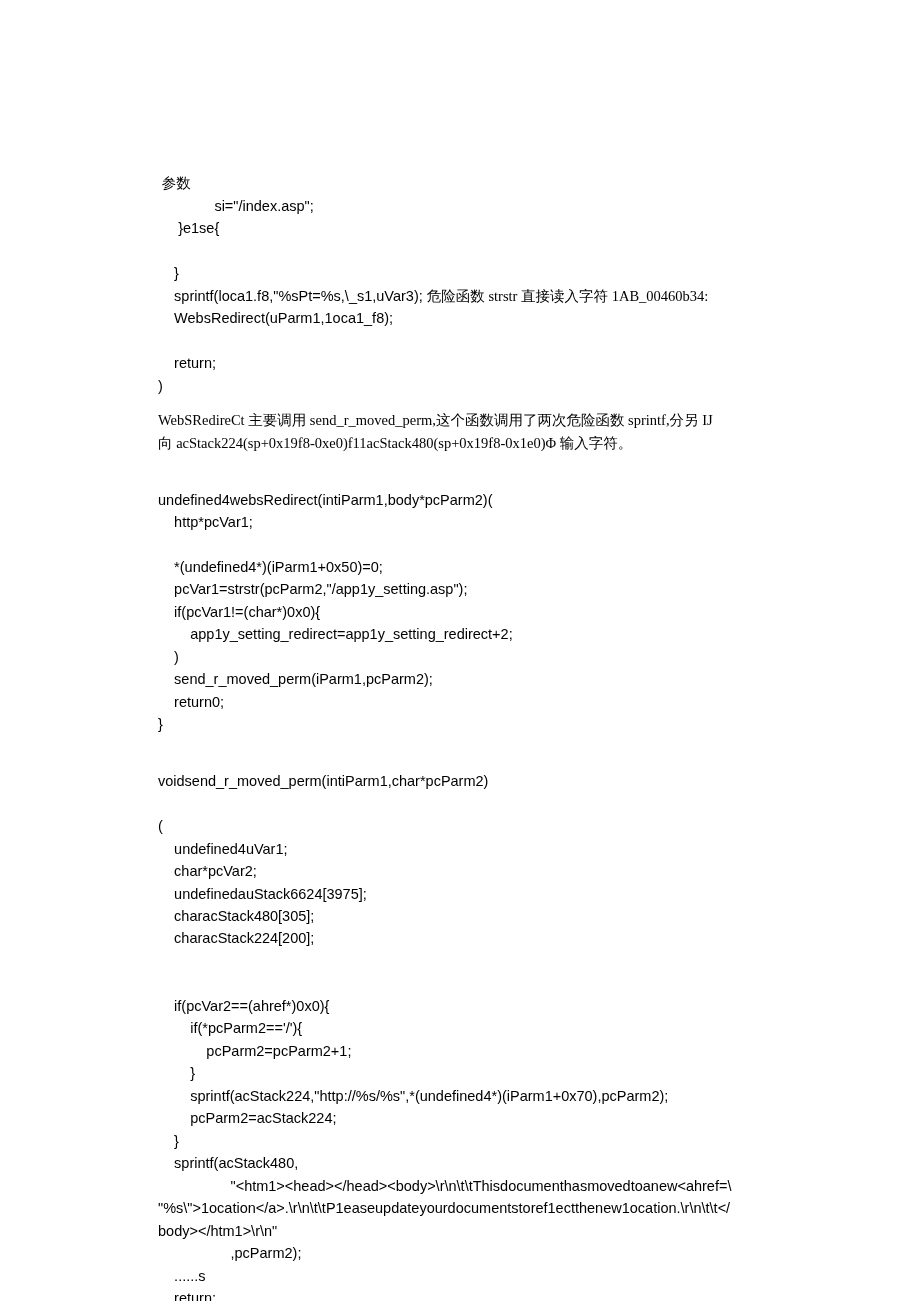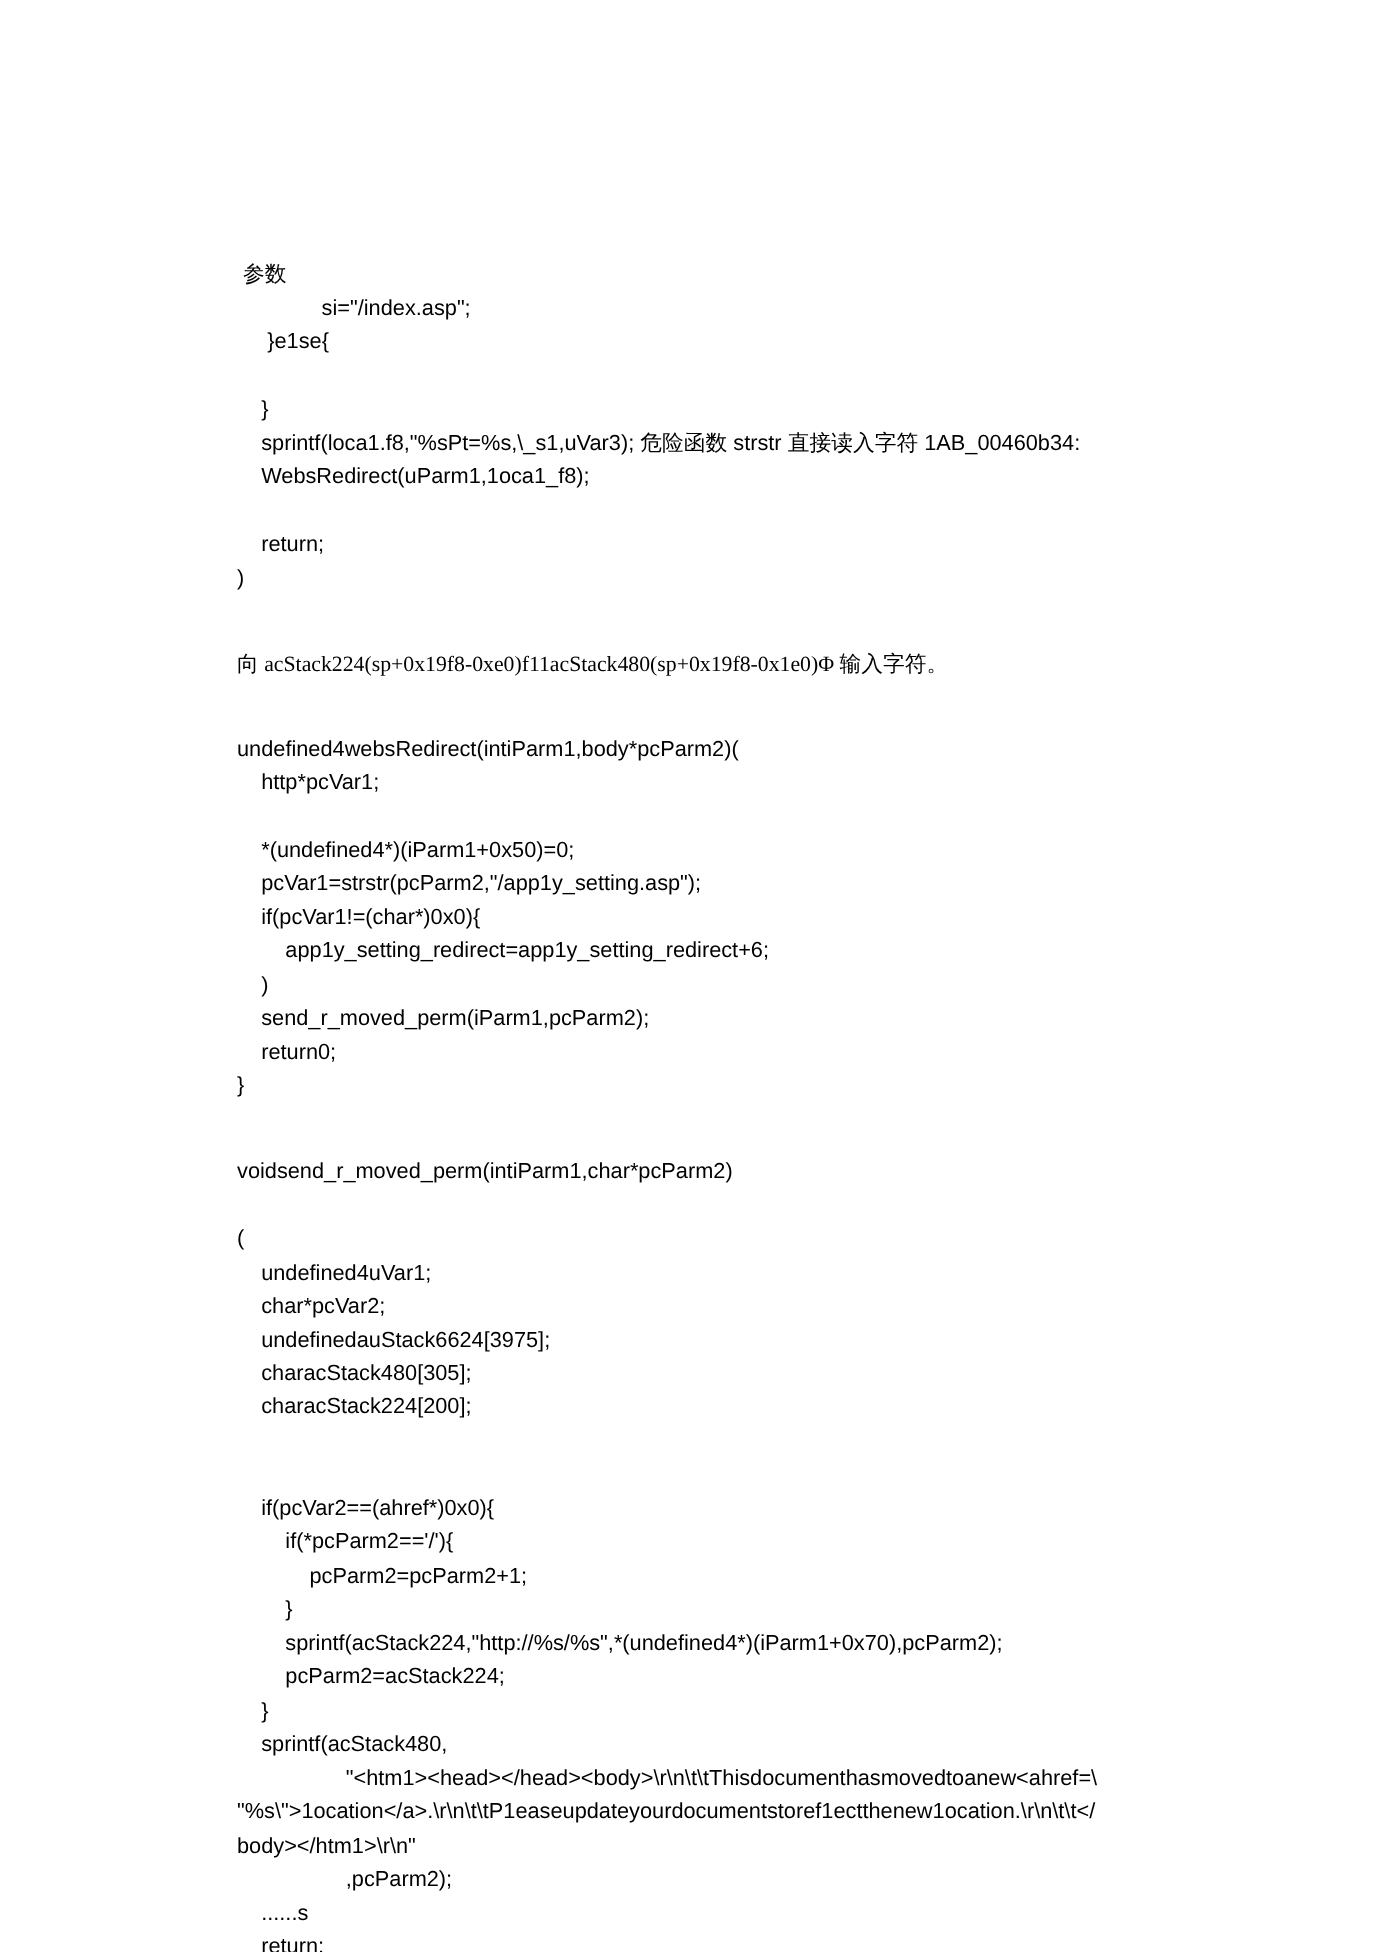--- a/index.html
+++ b/index.html
@@ -17,21 +17,21 @@
     box-sizing: border-box;
     padding: 150px 135px 0 158px;
   }
   .code-block {
     font-family: Arial, "Helvetica", sans-serif;
     white-space: pre;
     font-size: 14.5px;
     line-height: 1.55;
   }
   .chinese {
-    font-family: Liberation Sans, sans-serif;
+    font-family: Liberation Serif, serif;
   }
   .para {
     margin: 12px 0;
     font-family: Arial, "Helvetica", sans-serif;
   }
   .para .cn {
     font-family: "SimSun", "宋体", serif;
   }
 </style>
 </head>
@@ -45,32 +45,32 @@
 <span>     }e1se{</span>
 <span></span>
 <span>    }</span>
 <span><span>    sprintf(loca1.f8,"%sPt=%s,\_s1,uVar3); </span><span class="chinese">危险函数 strstr 直接读入字符 1AB_00460b34:</span></span>
 <span>    WebsRedirect(uParm1,1oca1_f8);</span>
 <span></span>
 <span>    return;</span>
 <span>)</span></div>
 
   <div class="para">
-    <br>
+    <span class="cn">WebSRedireCt 主要调用 send_r_moved_perm,这个函数调用了两次危险函数 sprintf,分另 IJ</span><br>
     <span class="cn">向 acStack224(sp+0x19f8-0xe0)f11acStack480(sp+0x19f8-0x1e0)Φ 输入字符。</span>
   </div>
 
   <div class="code-block">
 <span>undefined4websRedirect(intiParm1,body*pcParm2)(</span>
 <span>    http*pcVar1;</span>
 <span></span>
 <span>    *(undefined4*)(iParm1+0x50)=0;</span>
 <span>    pcVar1=strstr(pcParm2,"/app1y_setting.asp");</span>
 <span>    if(pcVar1!=(char*)0x0){</span>
-<span>        app1y_setting_redirect=app1y_setting_redirect+6;</span>
+<span>        app1y_setting_redirect=app1y_setting_redirect+2;</span>
 <span>    )</span>
 <span>    send_r_moved_perm(iParm1,pcParm2);</span>
 <span>    return0;</span>
 <span>}</span></div>
 
   <div style="height:12px"></div>
 
   <div class="code-block">
 <span>voidsend_r_moved_perm(intiParm1,char*pcParm2)</span>
 <span></span>

